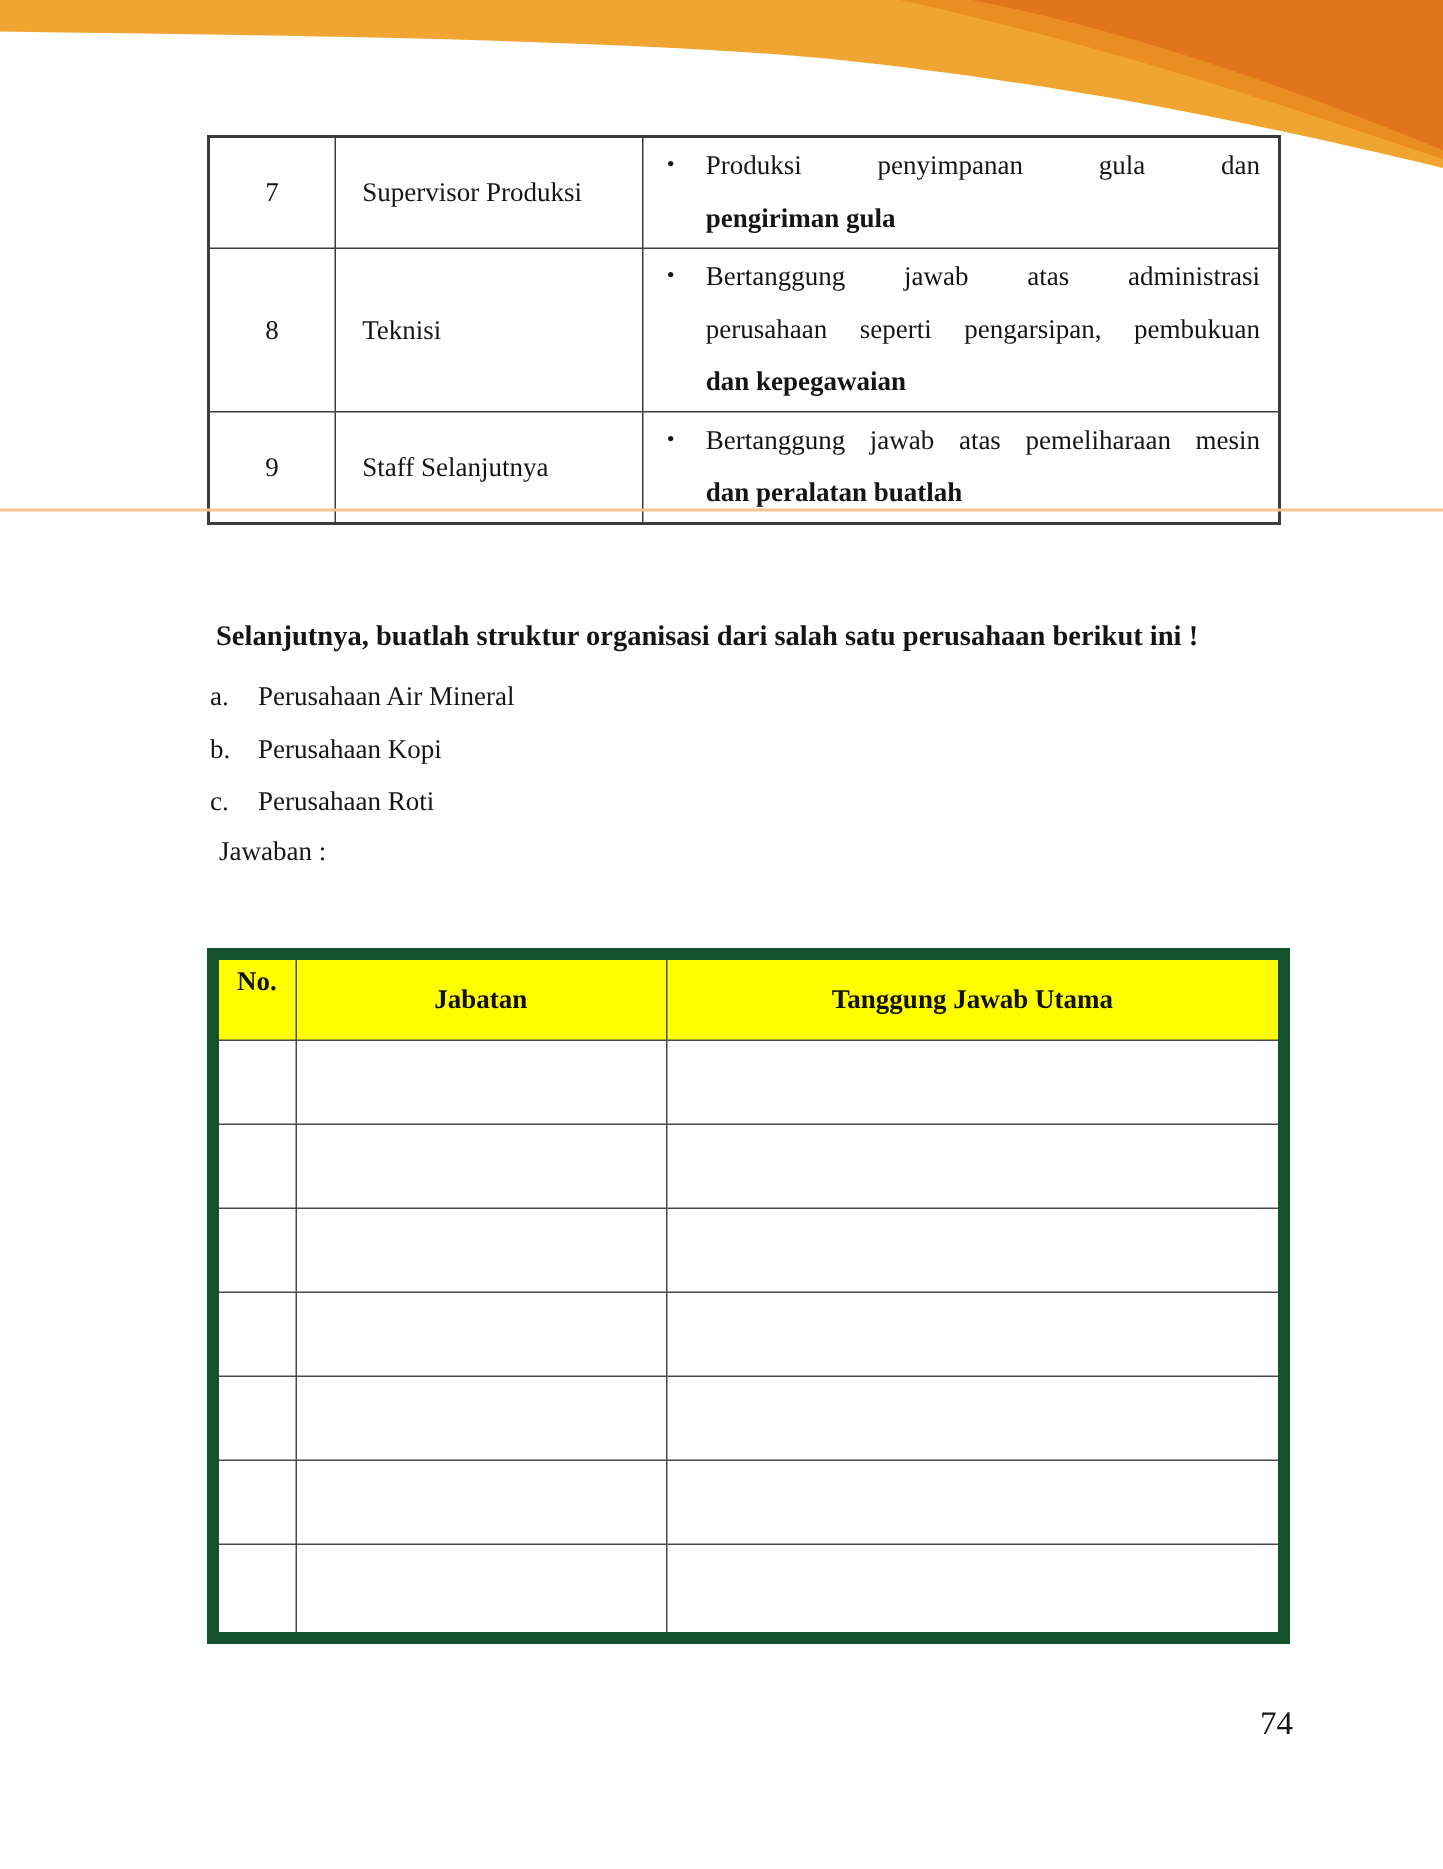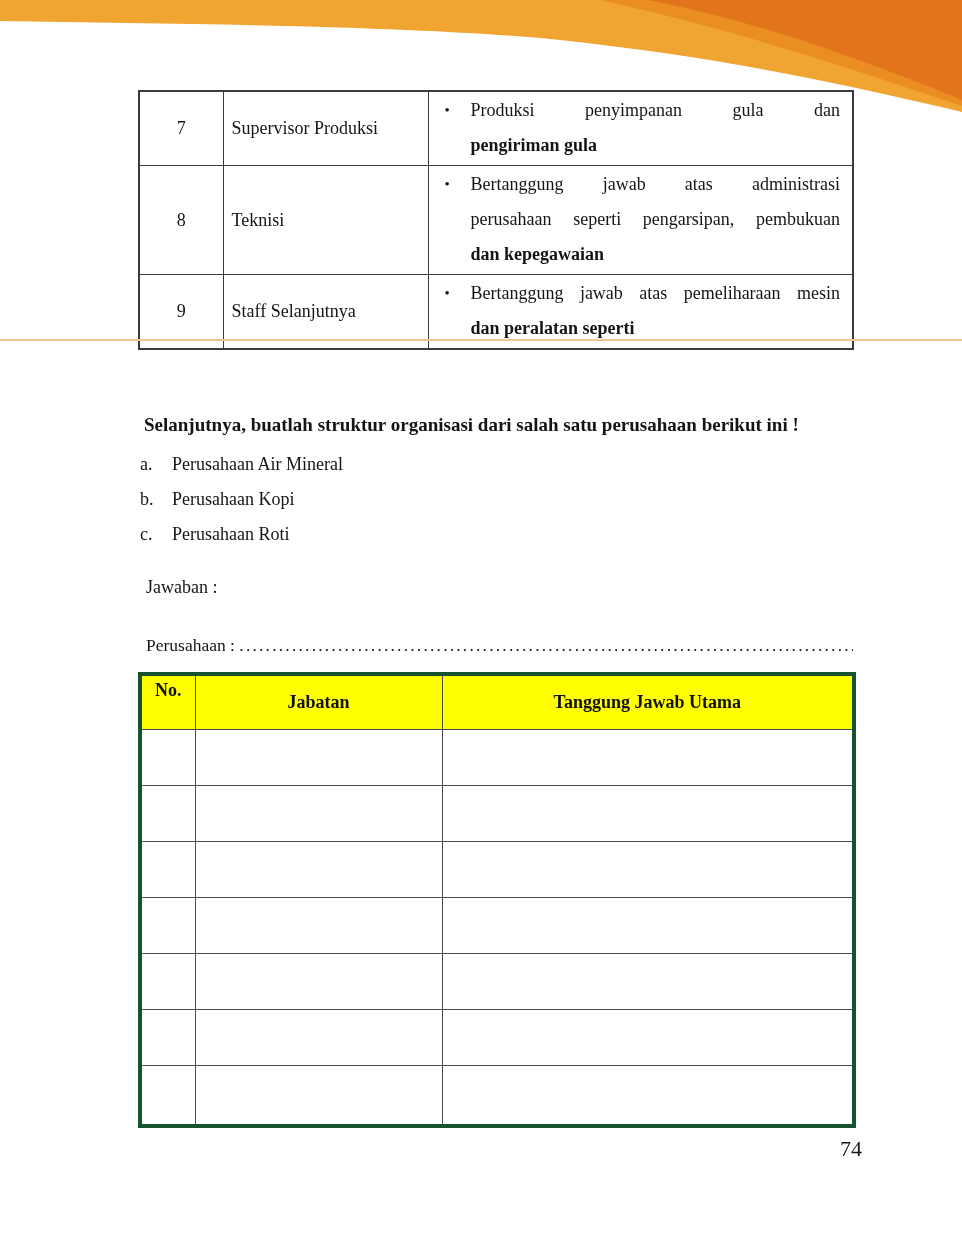--- a/index.html
+++ b/index.html
@@ -13,47 +13,47 @@
   
   .rule{position:absolute;left:0;top:339px;width:962px;height:2px;background:#f1c493;}
   
   table.t1{
     position:absolute;left:138px;top:90px;width:714px;
     border-collapse:collapse;table-layout:fixed;
     border:2px solid #3c3c3c;
   }
   table.t1 td{border:1.5px solid #3c3c3c;font-size:18px;}
   .t1 td.no{text-align:center;vertical-align:middle;}
-  .t1 td.jab{padding-left:8px;vertical-align:middle;}
+  .t1 td.jab{padding-left:18px;vertical-align:middle;}
   .t1 td.desc{vertical-align:top;padding:1px 12px 2px 16px;}
   .bwrap{display:flex;align-items:flex-start;}
   .bullet{width:26px;line-height:35px;font-size:15px;flex:0 0 26px;}
   .dlines{flex:1;min-width:0;}
   .dline{line-height:35px;text-align:justify;text-align-last:justify;}
   .dline.last{text-align:left;text-align-last:left;font-weight:bold;}
   
   .instruction{
     position:absolute;left:144px;top:412px;width:716px;
     font-weight:bold;font-size:19px;line-height:26px;
   }
   .options{position:absolute;left:140px;top:447px;width:600px;}
   .opt{display:flex;height:35px;line-height:35px;font-size:18px;}
   .opt .marker{flex:0 0 32px;}
-  .jawaban{position:absolute;left:146px;top:554px;font-size:18px;line-height:26px;margin-top:20px;}
+  .jawaban{position:absolute;left:146px;top:554px;font-size:18px;line-height:26px;}
   
   .perusline{
     position:absolute;left:146px;top:632px;width:707px;font-size:17.5px;
     white-space:nowrap;overflow:hidden;line-height:26px;
   }
   .perusline .dots{letter-spacing:2.2px;}
   
   table.t2{
-    position:absolute;left:138px;top:672px;width:714px;
+    position:absolute;left:138px;top:632px;width:714px;
     border-collapse:collapse;table-layout:fixed;
-    border:4px solid #14532d;
+    border:8px solid #14532d;
   }
   table.t2 th, table.t2 td{border:1.5px solid #4a4a4a;}
   .t2 thead th{
     background:#ffff00;font-size:18px;font-weight:bold;height:48px;
     text-align:center;vertical-align:middle;color:#111;
   }
   .t2 thead th.no{vertical-align:top;padding-top:4px;}
   .t2 tbody td{height:53px;background:#ffffff;}
   .t2 tbody tr.last td{height:56px;}
   
@@ -105,21 +105,21 @@
         </td>
       </tr>
       <tr>
         <td class="no">9</td>
         <td class="jab">Staff Selanjutnya</td>
         <td class="desc">
           <div class="bwrap">
             <span class="bullet">•</span>
             <div class="dlines">
               <div class="dline">Bertanggung jawab atas pemeliharaan mesin</div>
-              <div class="dline last">dan peralatan seperti</div>
+              <div class="dline last">dan peralatan buatlah</div>
             </div>
           </div>
         </td>
       </tr>
     </tbody>
   </table>
 
   <div class="rule"></div>
 
   <div class="instruction">Selanjutnya, buatlah struktur organisasi dari salah satu perusahaan berikut ini !</div>

